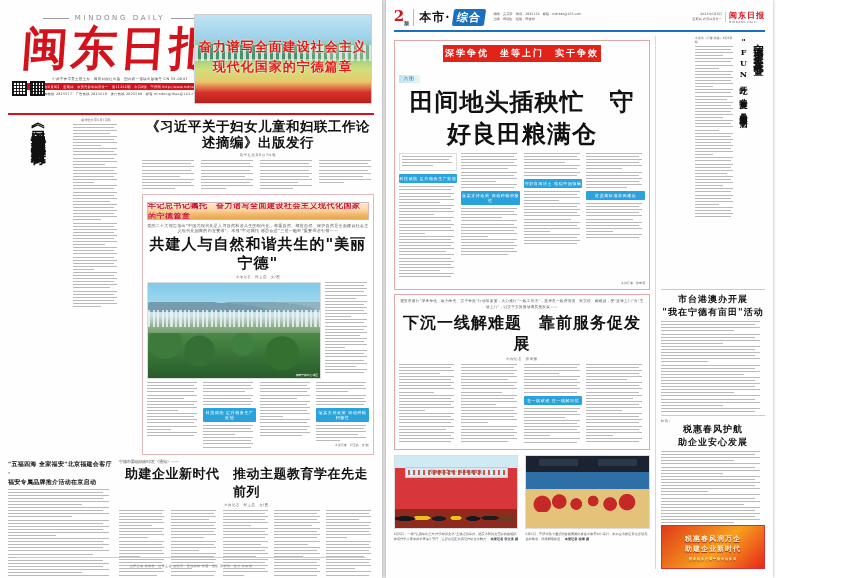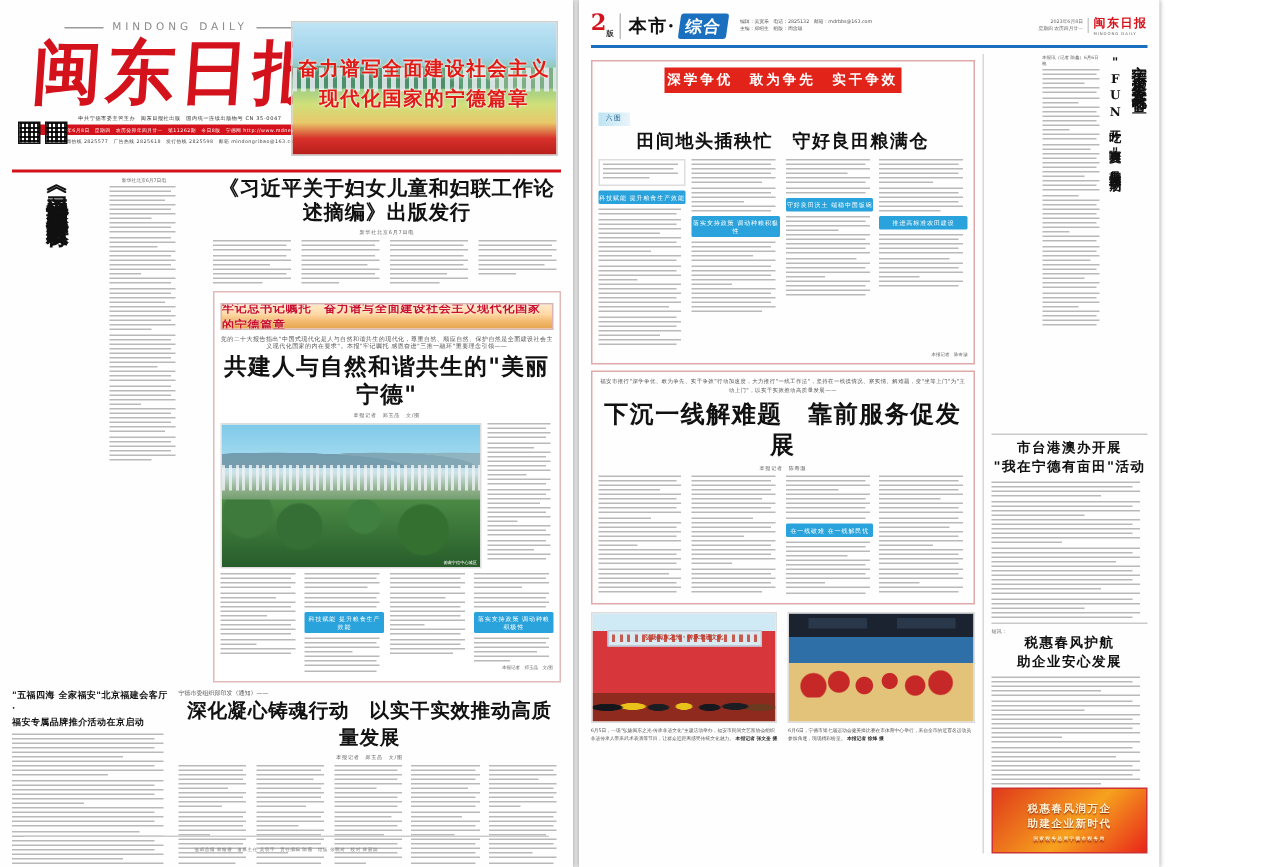--- a/index.html
+++ b/index.html
@@ -467,21 +467,21 @@
             <div class="ln s95"></div>
               <div class="ln s60"></div>
               <div class="ln s95"></div>
               <div class="ln s90"></div>
             <div class="ln s95"></div>
           </div>
         </div>
 
         <div style="flex:1;">
           <div style="font-size:4px;color:#555;margin-bottom:1px;">宁德市委组织部印发《通知》——</div>
-          <div class="hl-main" style="font-size:13px;text-align:center;letter-spacing:.5px;">深化凝心铸魂行动　以实干实效推动高质量发展</div>
+          <div class="hl-main" style="font-size:13px;text-align:center;letter-spacing:.5px;">助建企业新时代　推动主题教育学在先走前列</div>
           <div class="byline">本报记者　郑玉晶　文/图</div>
           <div style="display:flex;gap:4px;margin-top:3px;">
             <div class="col" style="flex:1">
               <div class="ln s95"></div>
                 <div class="ln s90"></div>
                 <div class="ln s95"></div>
                 <div class="ln s90"></div>
               <div class="ln s95"></div>
                 <div class="ln s70"></div>
                 <div class="ln s95"></div>
@@ -631,25 +631,25 @@
             <div style="font-size:2.6px;letter-spacing:.6px;">MINDONG DAILY</div>
           </div>
         </div>
       </div>
 
       <div style="display:flex;gap:5px;margin-top:4px;">
 
         <div style="flex:1;">
 
           <div class="p2-box">
-            <div class="p2-redbar">深学争优　敢为争先　实干争效</div>
+            <div class="p2-redbar">深学争优　坐等上门　实干争效</div>
             <div style="margin-top:3px;">
               <span class="tag">六图</span>
             </div>
-            <div class="hl-main" style="font-size:12px;text-align:center;letter-spacing:1px;margin-top:2px;">田间地头插秧忙　守好良田粮满仓</div>
+            <div class="hl-main" style="font-size:24px;text-align:center;letter-spacing:1px;margin-top:2px;">田间地头插秧忙　守好良田粮满仓</div>
 
             <div class="p2-cols">
               <div class="col" style="flex:1">
                 <div style="border:1px solid #ddd;padding:2px;margin-bottom:3px;">
                   <div class="ln s95"></div>
                     <div class="ln s90"></div>
                     <div class="ln s95"></div>
                     <div class="ln s60"></div>
                 </div>
                 <div class="subtag">科技赋能 提升粮食生产效能</div>

